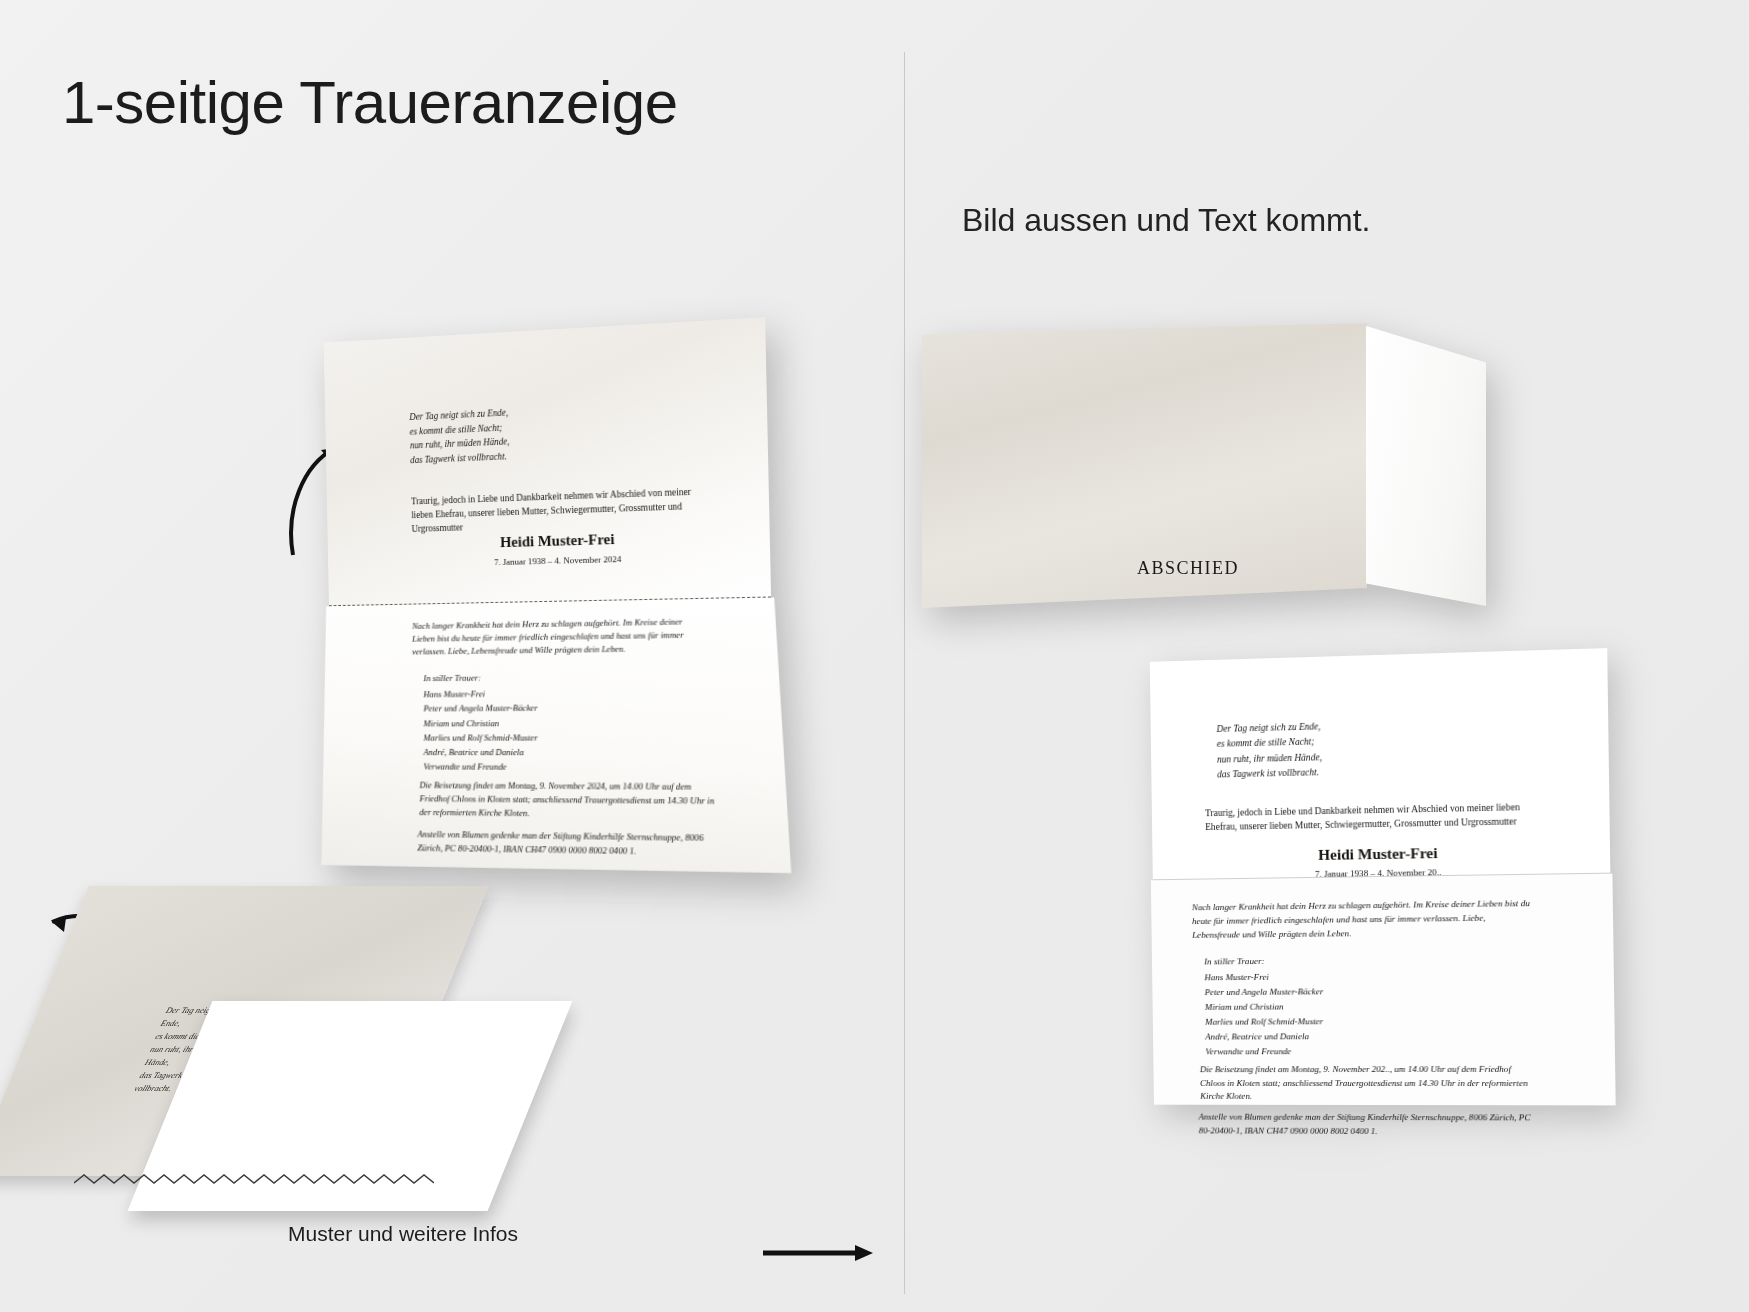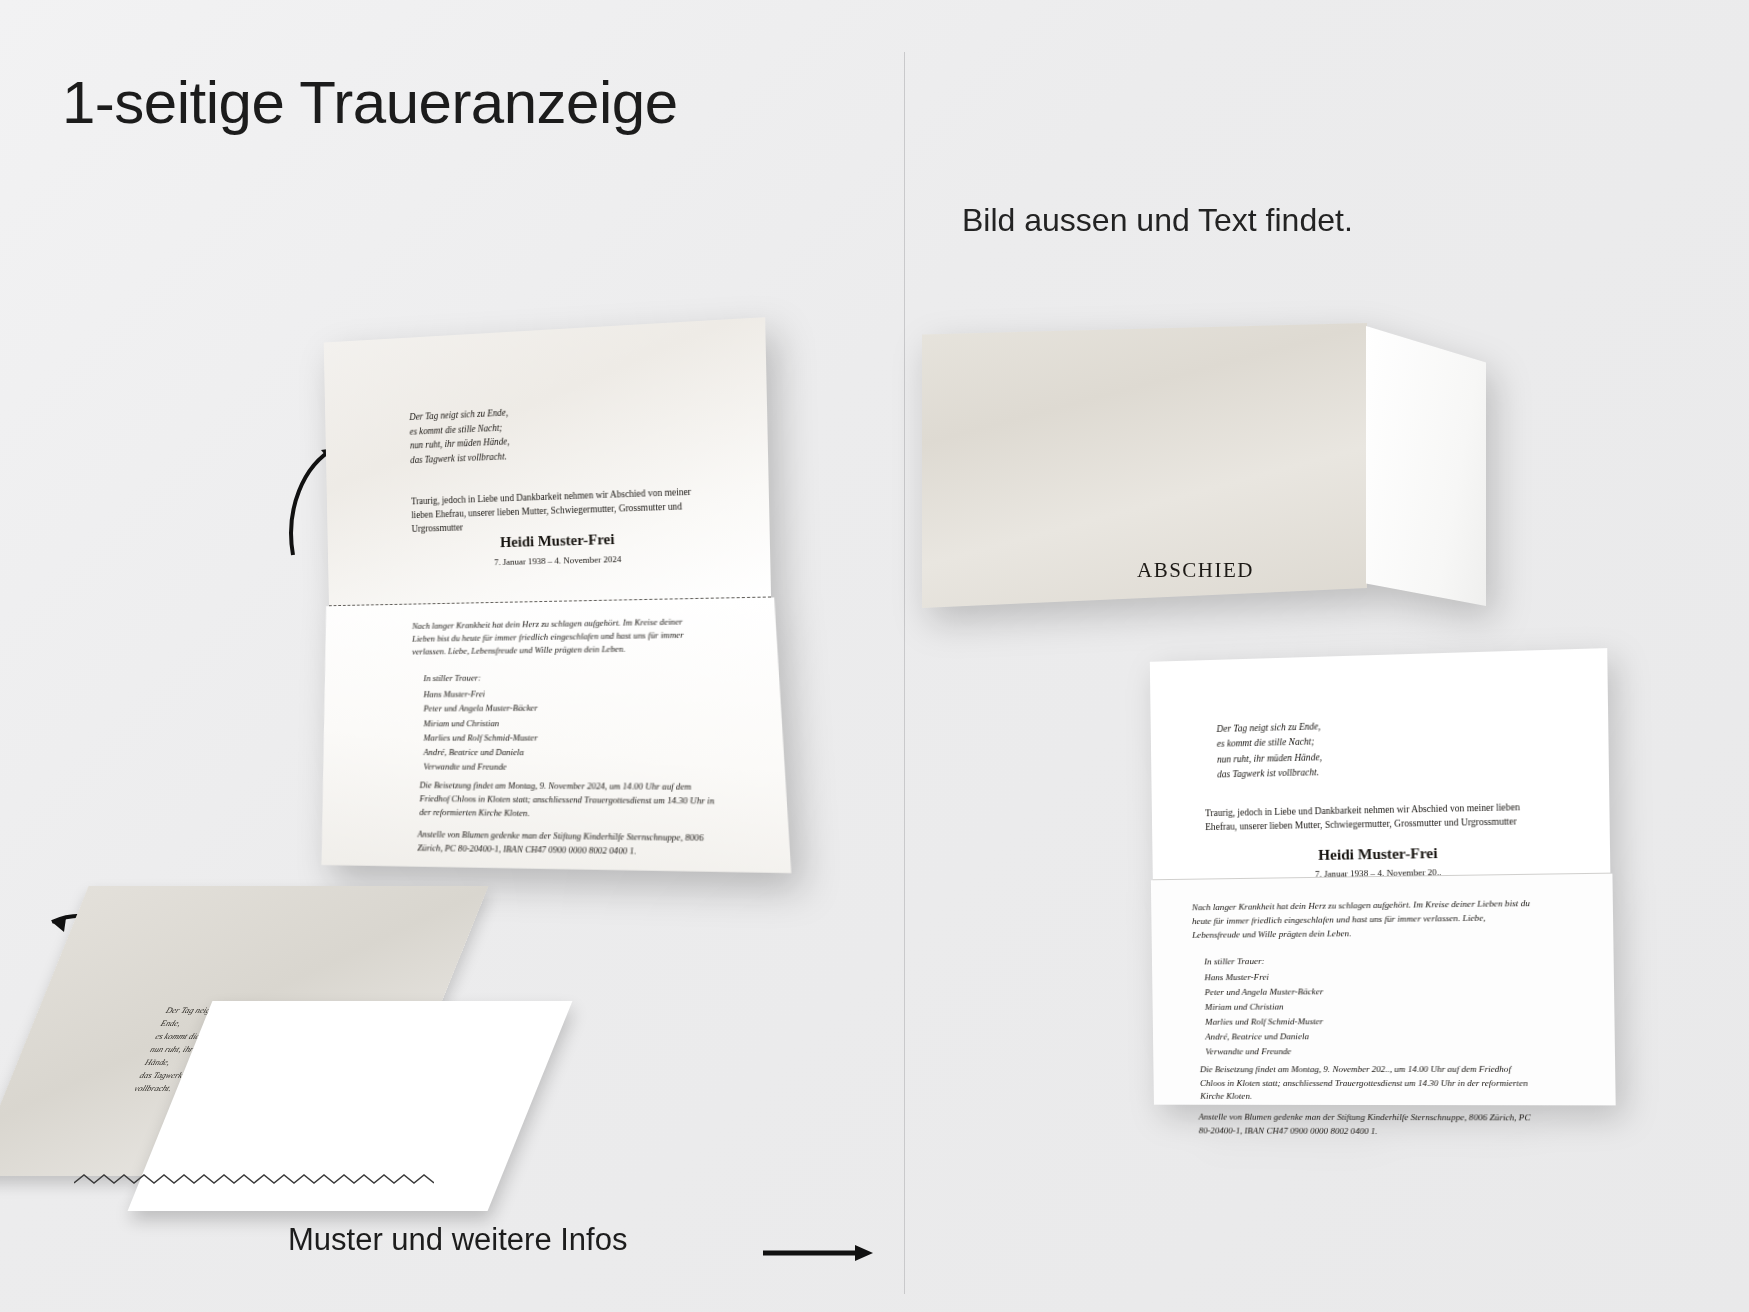--- a/index.html
+++ b/index.html
@@ -50,21 +50,21 @@
     color: #232323;
     white-space: nowrap;
   }
   .sub.left  { left: 63px;  top: 202px; }
   .sub.right { left: 962px; top: 202px; }
 
   .footer-note {
     position: absolute;
     left: 288px;
     top: 1222px;
-    font-size: 31px;
+    font-size: 21px;
     color: #1d1d1d;
     white-space: nowrap;
   }
   .arrow-right {
     position: absolute;
     left: 763px;
     top: 1243px;
     width: 110px;
     height: 20px;
   }
@@ -242,21 +242,21 @@
     position: absolute;
     left: 0; top: 0;
     width: 445px; height: 285px;
     background: linear-gradient(165deg, #e7e4dd 0%, #dedad2 30%, #e9e6e0 60%, #dcd8d0 100%);
     clip-path: polygon(0 4%, 100% 0, 100% 93%, 0 100%);
   }
   .fold-front-label {
     position: absolute;
     left: 215px; top: 235px;
     font-family: "Liberation Serif", serif;
-    font-size: 21px;
+    font-size: 18px;
     letter-spacing: 1.5px;
     color: #1d1a16;
     text-align: right;
   }
   .fold-back {
     position: absolute;
     left: 444px; top: 3px;
     width: 120px; height: 280px;
     background: linear-gradient(100deg, #ffffff 0%, #f7f7f6 70%, #efefee 100%);
     clip-path: polygon(0 0, 100% 13%, 100% 100%, 0 92%);
@@ -414,21 +414,21 @@
       <path d="M0,10 L10,2 L20,10 L30,2 L40,10 L50,2 L60,10 L70,2 L80,10 L90,2 L100,10 L110,2 L120,10 L130,2 L140,10 L150,2 L160,10 L170,2 L180,10 L190,2 L200,10 L210,2 L220,10 L230,2 L240,10 L250,2 L260,10 L270,2 L280,10 L290,2 L300,10 L310,2 L320,10 L330,2 L340,10 L350,2 L360,10" fill="none" stroke="#3a3a3a" stroke-width="1.4"></path>
     </svg>
   </div>
 
   <div class="footer-note">Muster und weitere Infos</div>
   <svg class="arrow-right" viewBox="0 0 110 20">
     <line x1="0" y1="10" x2="92" y2="10" stroke="#111" stroke-width="5"></line>
     <path d="M92,2 L110,10 L92,18 Z" fill="#111"></path>
   </svg>
 
-  <div class="sub right">Bild aussen und Text findet.</div>
+  <div class="sub right">Bild aussen und Text kommt.</div>
 
   <div class="fold-wrap">
     <div class="fold-front">
       <div class="fold-front-label">ABSCHIED</div>
     </div>
     <div class="fold-back"></div>
   </div>
 
   <div class="inside-wrap">
     <div class="inside-top">

